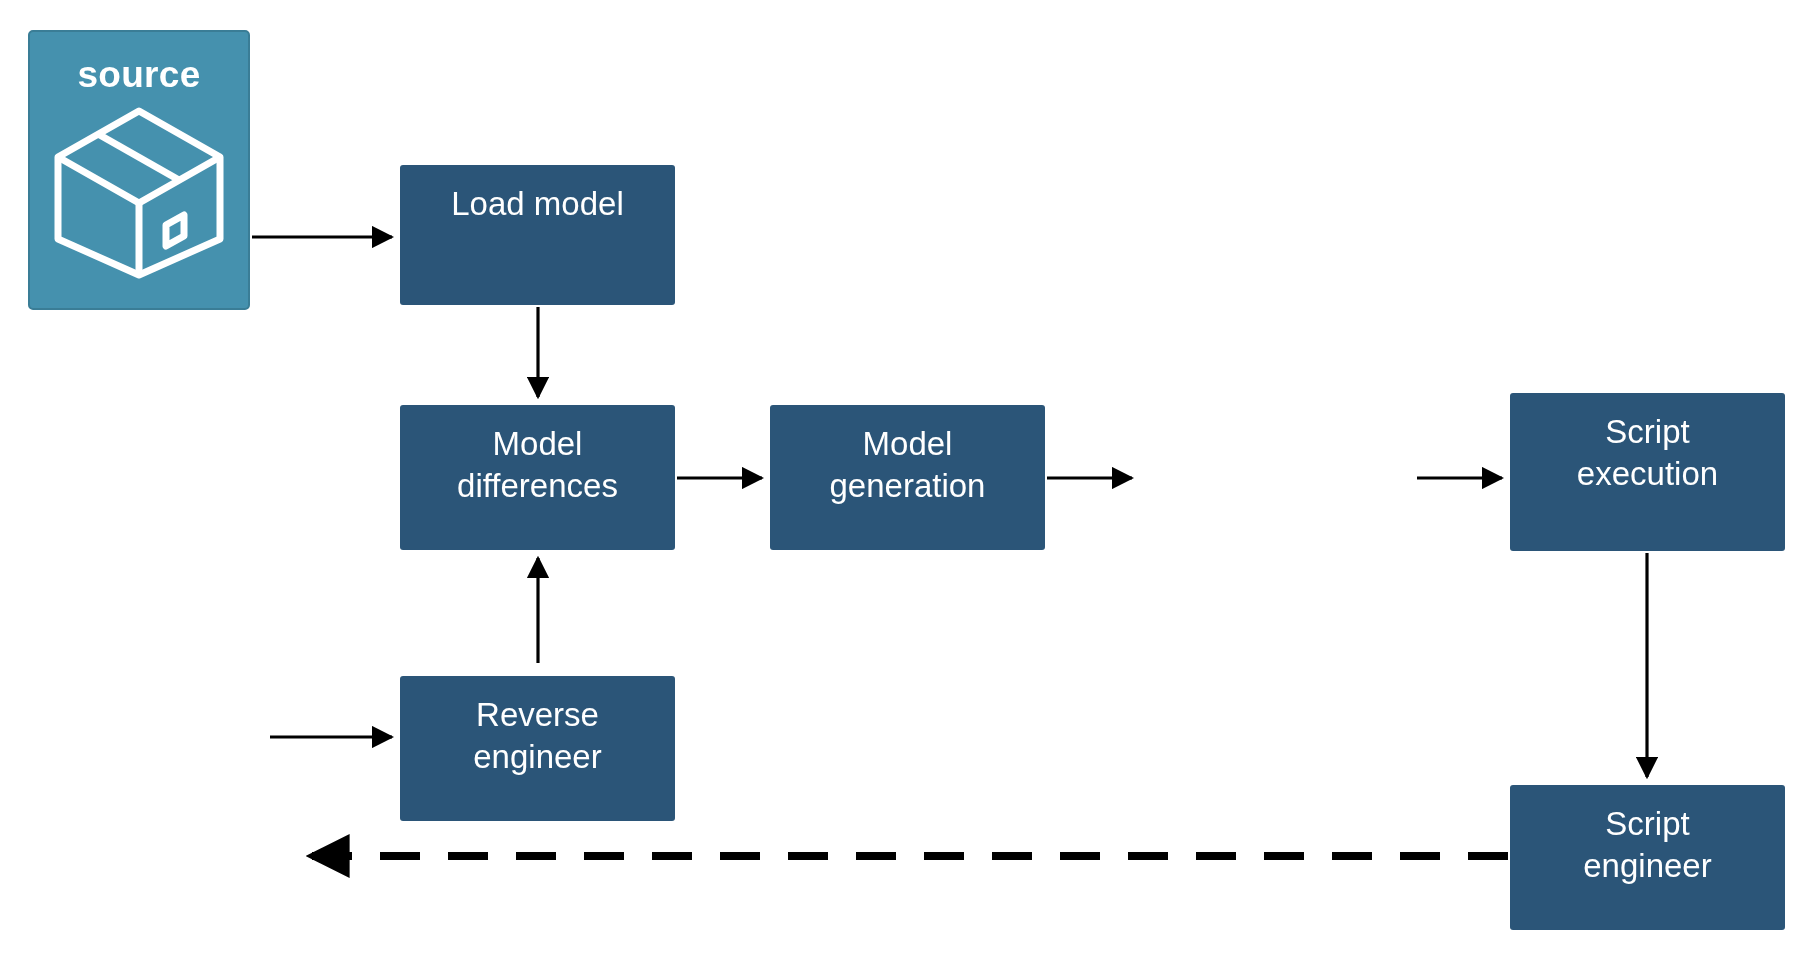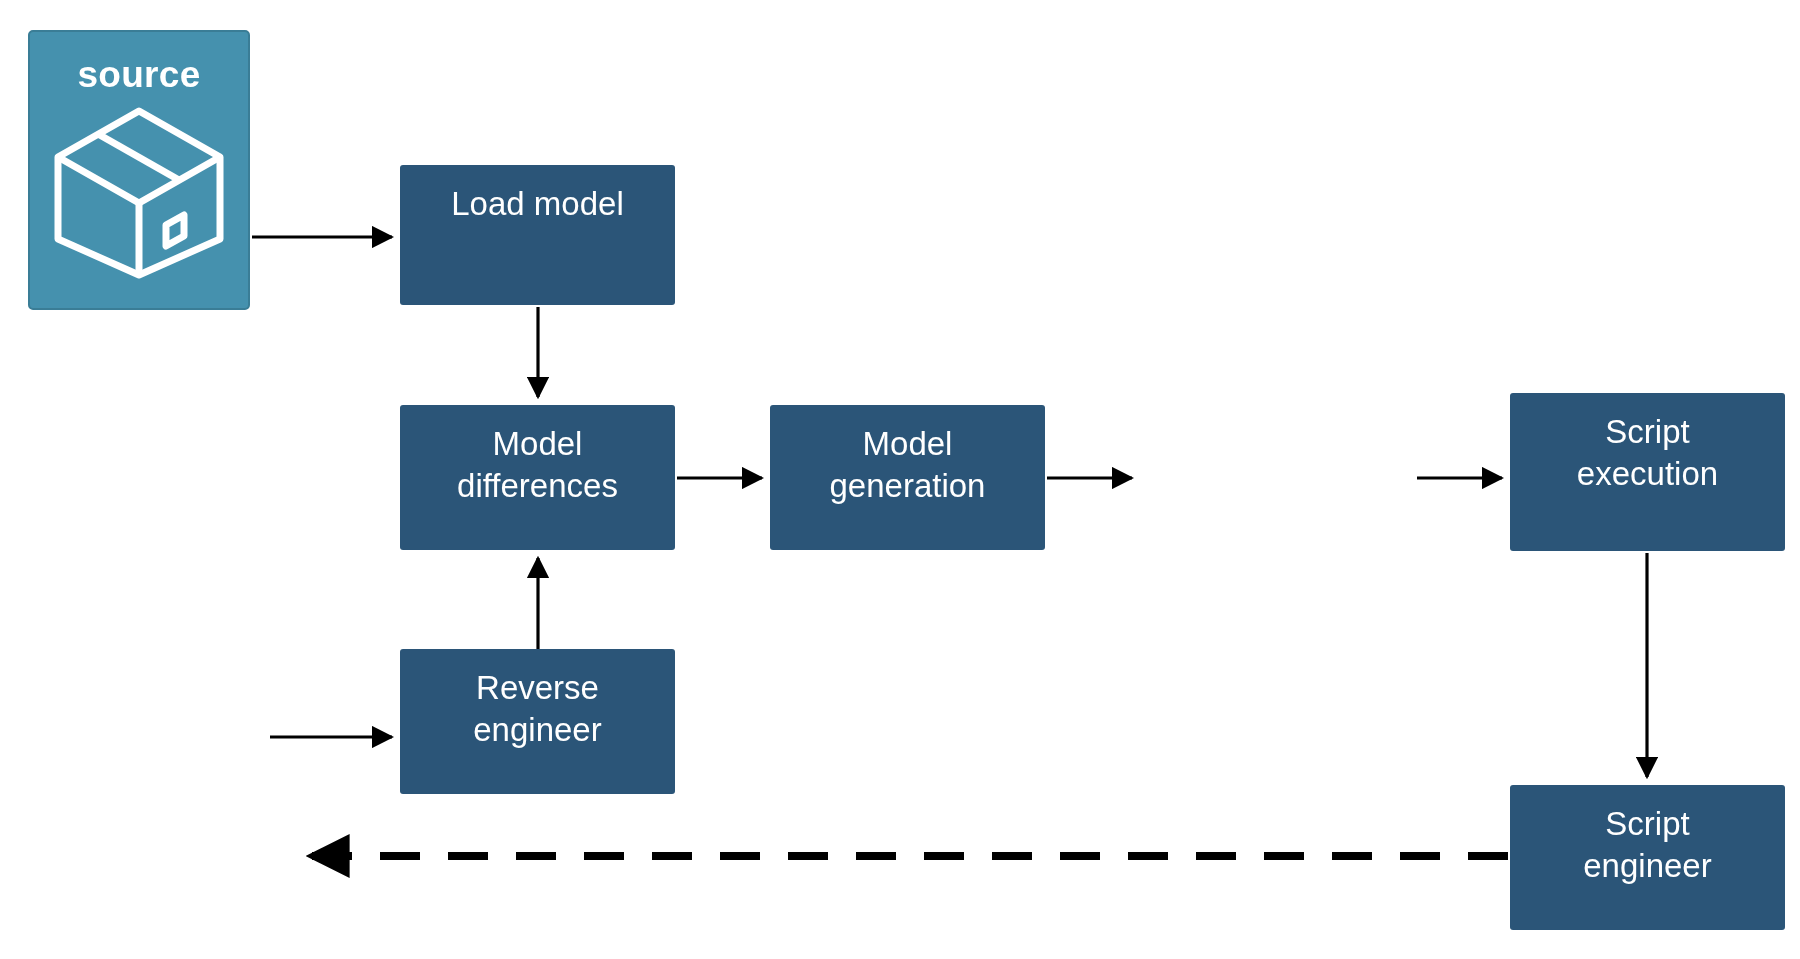--- a/index.html
+++ b/index.html
@@ -135,21 +135,21 @@
   </div>
 
 
   <div class="process" style="left:1510px; top:393px; width:275px; height:158px;">
     <div>
       <span>Script</span>
       <span>execution</span>
     </div>
   </div>
 
-  <div class="process" style="left:400px; top:649px; width:275px; height:145px;">
+  <div class="process" style="left:400px; top:676px; width:275px; height:145px;">
     <div>
       <span>Reverse</span>
       <span>engineer</span>
     </div>
   </div>
 
   <div class="process" style="left:1510px; top:785px; width:275px; height:145px;">
     <div>
       <span>Script</span>
       <span>engineer</span>

